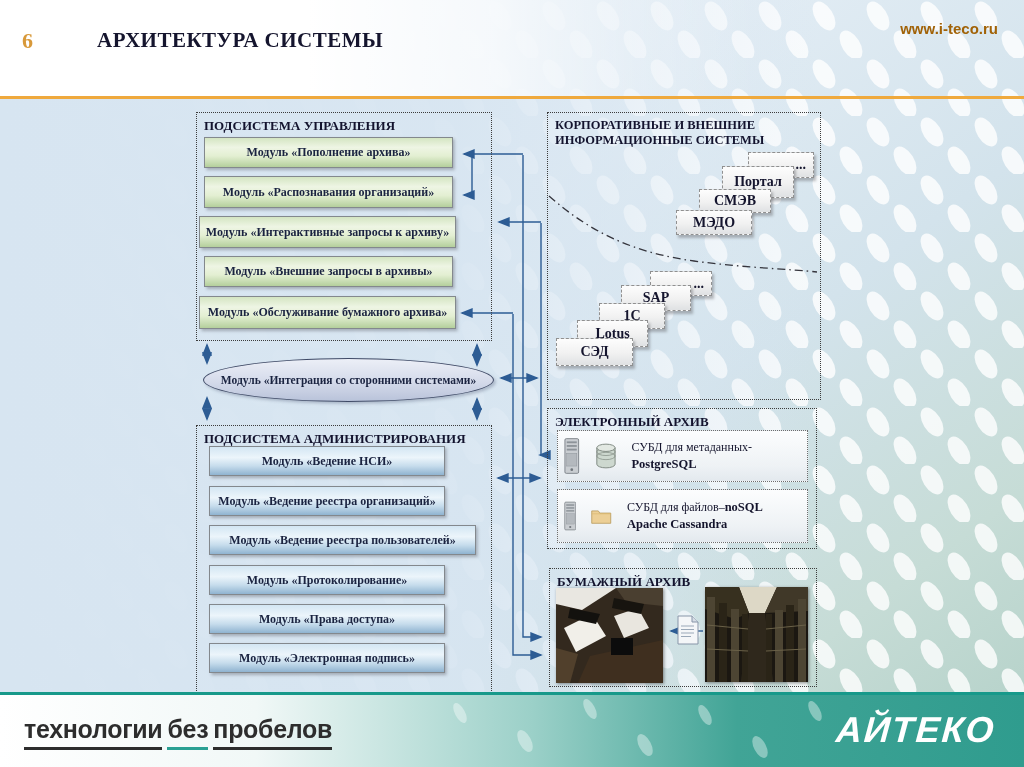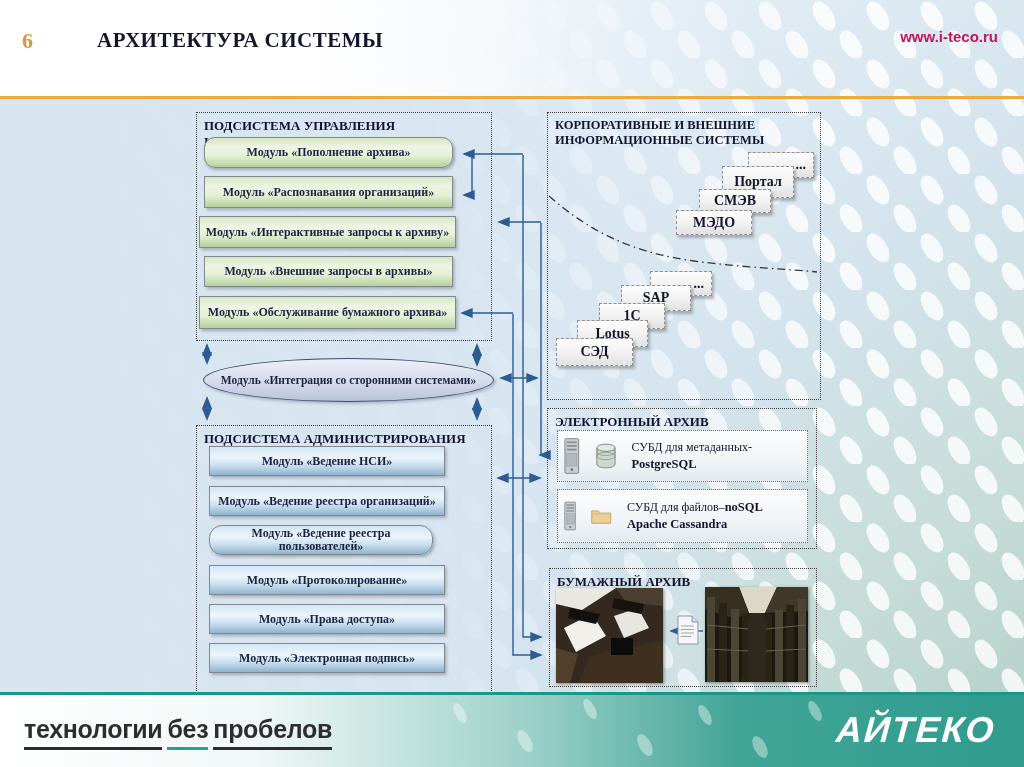--- a/index.html
+++ b/index.html
@@ -9,46 +9,46 @@
   
   .texture{position:absolute;left:0;top:0;width:1024px;height:767px;}
 
   
   .header-overlay{position:absolute;left:0;top:0;width:1024px;height:96px;
     background:linear-gradient(90deg,#fff 0%,#fff 30%,rgba(255,255,255,.75) 48%,rgba(255,255,255,.25) 62%,rgba(255,255,255,0) 74%);}
   .orange-rule{position:absolute;left:0;top:96px;width:1024px;height:3px;background:#efa93d;}
   .page-num{position:absolute;left:22px;top:28px;font:bold 22px "Liberation Serif",serif;color:#d8993a;}
   .slide-title{position:absolute;left:70px;top:28px;font:bold 21px "Liberation Serif",serif;
     color:#15152e;letter-spacing:.5px;margin-left:27px;}
-  .site{position:absolute;right:26px;top:28px;font:bold 15px "Liberation Sans",sans-serif;color:#be185d;}
+  .site{position:absolute;right:26px;top:20px;font:bold 15px "Liberation Sans",sans-serif;color:#a16207;}
 
   
   .gbox{position:absolute;border:1.6px dotted #3c3c3c;}
   #content-box{left:196px;top:112px;width:294px;height:227px;}
   #corp-box{left:547px;top:112px;width:272px;height:286px;}
   #admin-box{left:196px;top:425px;width:294px;height:266px;}
   #elec-box{left:547px;top:408px;width:268px;height:139px;}
   #paper-box{left:549px;top:568px;width:266px;height:117px;}
   .gtitle{font:bold 13px "Liberation Serif",serif;color:#13132e;padding:5px 7px 0;line-height:1.2;}
   .gtitle.two{font-size:12.5px;}
 
   
   .module{position:absolute;border:1px solid #83888d;display:flex;align-items:center;justify-content:center;
     font-weight:bold;font-size:12px;color:#1a2340;text-align:center;line-height:1.05;
     box-shadow:1.5px 2px 3px rgba(60,60,70,.35);padding:0 2px;box-sizing:border-box;}
   .green{background:linear-gradient(180deg,#d4e5c2 0%,#eef5e4 32%,#e3efd2 62%,#b4cf9c 100%);}
   .blue{background:linear-gradient(180deg,#d3e6f3 0%,#ecf5fb 38%,#c6dcec 68%,#8fb3d0 100%);}
-  #cm1{left:204px;top:137px;width:249px;height:31px;border-radius:11px;}
+  #cm1{left:204px;top:137px;width:249px;height:31px;}
   #cm2{left:204px;top:176px;width:249px;height:32px;}
   #cm3{left:199px;top:216px;width:257px;height:32px;}
   #cm4{left:204px;top:256px;width:249px;height:31px;}
   #cm5{left:199px;top:296px;width:257px;height:33px;}
   #am1{left:209px;top:446px;width:236px;height:30px;}
   #am2{left:209px;top:486px;width:236px;height:30px;}
-  #am3{left:209px;top:525px;width:224px;height:30px;border-radius:13px;}
+  #am3{left:209px;top:525px;width:267px;height:30px;}
   #am4{left:209px;top:565px;width:236px;height:30px;}
   #am5{left:209px;top:604px;width:236px;height:30px;}
   #am6{left:209px;top:643px;width:236px;height:30px;}
 
   
   #ellipse{position:absolute;left:203px;top:358px;width:291px;height:44px;border-radius:50%;
     border:1.4px solid #3f4a66;background:linear-gradient(180deg,#eceff7 0%,#d4daea 55%,#b9c3da 100%);
     display:flex;align-items:center;justify-content:center;font-weight:bold;font-size:11.5px;color:#1a2340;
     text-align:right;box-shadow:2px 2px 3px rgba(70,80,110,.3);box-sizing:border-box;}
 

